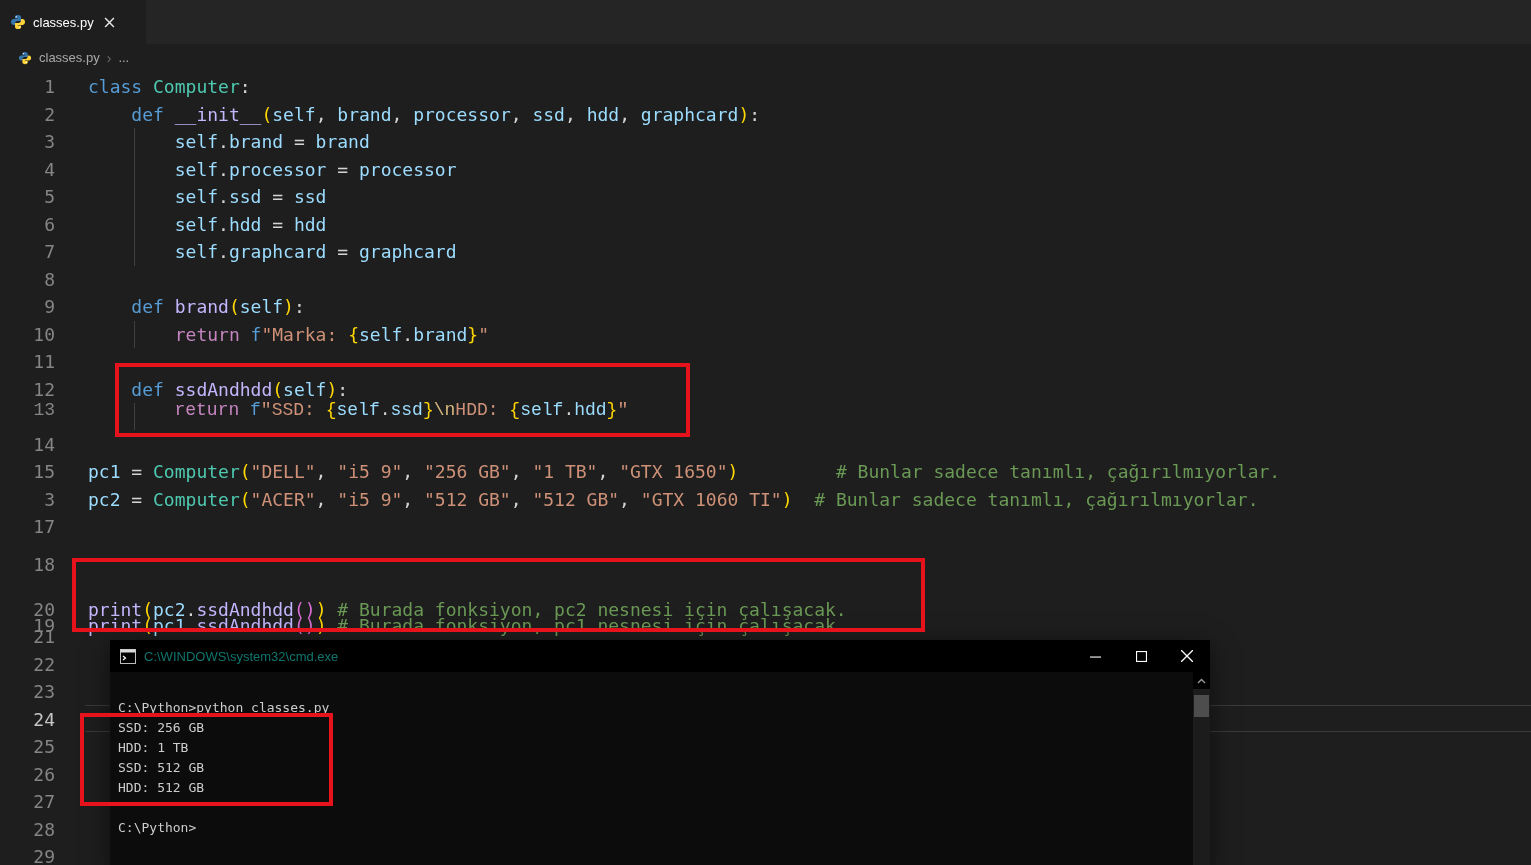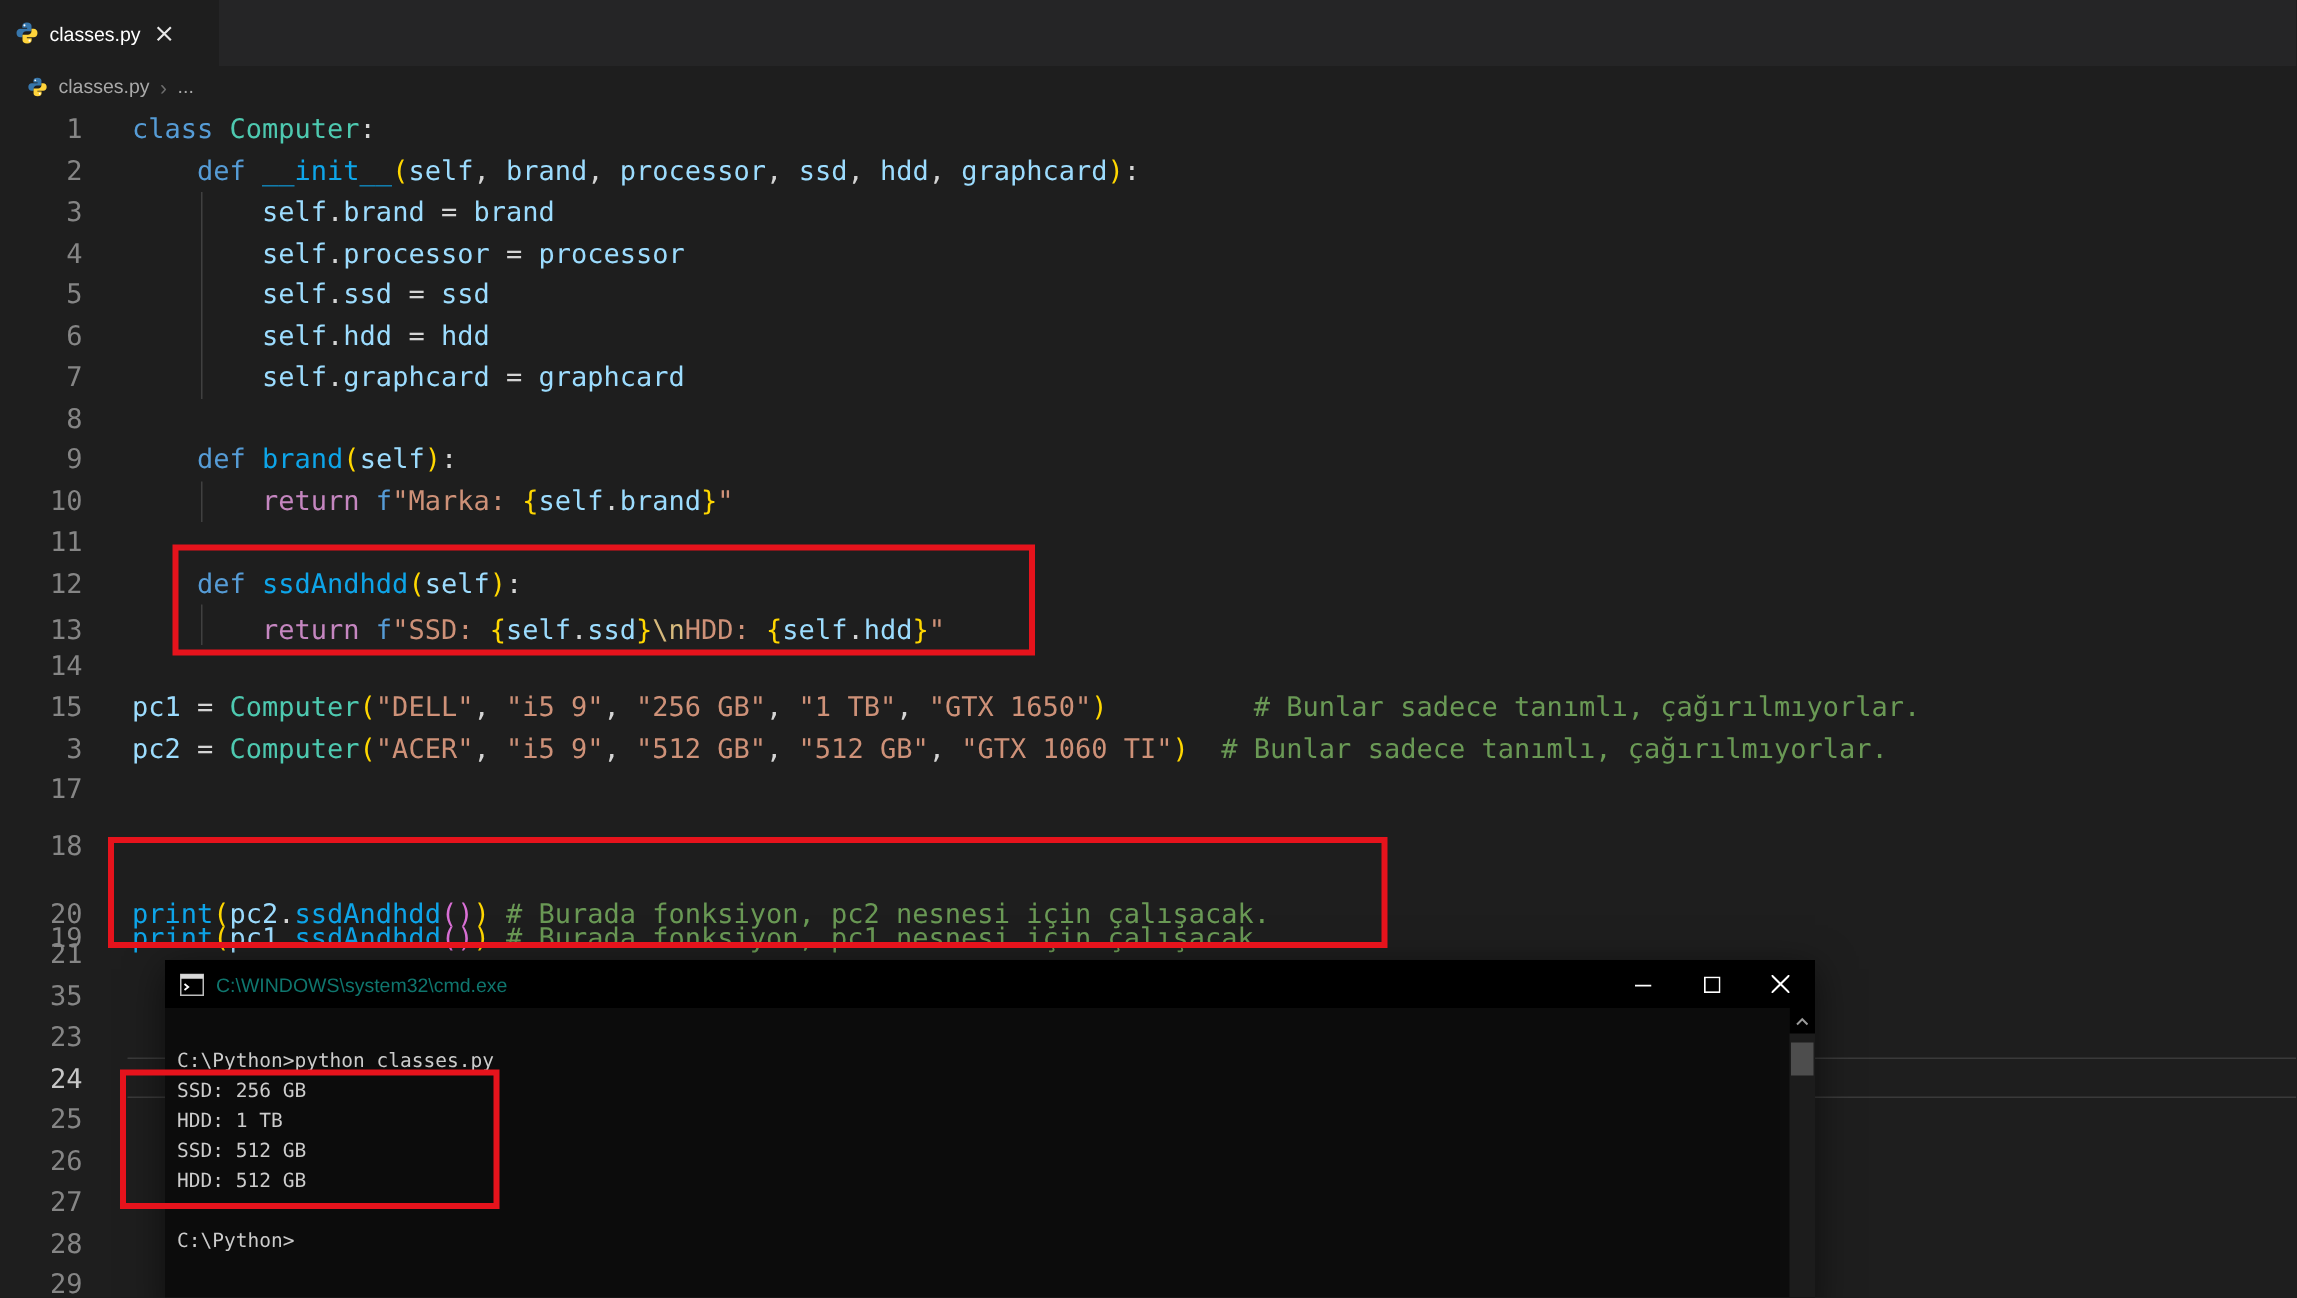--- a/index.html
+++ b/index.html
@@ -23,21 +23,21 @@
   }
   .crumb-file { color:#a9a9a9; font-size:13px; }
   .crumb-sep { color:#6e6e6e; font-size:14px; }
   .crumb-ellipsis { color:#a9a9a9; font-size:13px; }
   
   .editor { position:absolute; left:0; top:71px; width:100%; height:794px; }
   .code-row { position:absolute; left:0; width:100%; height:28px; font-family:"DejaVu Sans Mono", monospace; font-size:18px; line-height:27.5px; }
   .line-number { position:absolute; left:0; top:0; width:55px; text-align:right; color:#858585; }
   .line-number.active { color:#c6c6c6; }
   .code-text { position:absolute; left:88px; top:0; white-space:pre; }
-  .tk-kw{color:#569cd6} .tk-cls{color:#4ec9b0} .tk-fn{color:#0ea5e9}
+  .tk-kw{color:#569cd6} .tk-cls{color:#4ec9b0} .tk-fn{color:#c4b5fd}
   .tk-var{color:#9cdcfe} .tk-str{color:#ce9178} .tk-esc{color:#d7ba7d}
   .tk-cmt{color:#6a9955} .tk-pun{color:#d4d4d4} .tk-ctl{color:#c586c0}
   .tk-b1{color:#ffd700} .tk-b2{color:#da70d6} .tk-pln{color:#d4d4d4}
   .indent-guide { position:absolute; width:1px; background:#404040; }
   .current-line {
     position:absolute; left:85px; right:0; top:634px; height:27px;
     border-top:1px solid #3a3a3a; border-bottom:1px solid #3a3a3a; z-index:1;
   }
   
   .cmd-window {
@@ -148,21 +148,21 @@
           <span class="code-text"><span class="tk-pln">        </span><span class="tk-ctl">return</span><span class="tk-pln"> </span><span class="tk-kw">f</span><span class="tk-str">"Marka: </span><span class="tk-b1">{</span><span class="tk-var">self</span><span class="tk-pun">.</span><span class="tk-var">brand</span><span class="tk-b1">}</span><span class="tk-str">"</span></span>
         </div>
         <div class="code-row" style="top: 277px;">
           <span class="line-number">11</span>
           <span class="code-text"></span>
         </div>
         <div class="code-row" style="top: 304.5px;">
           <span class="line-number">12</span>
           <span class="code-text"><span class="tk-pln">    </span><span class="tk-kw">def</span><span class="tk-pln"> </span><span class="tk-fn">ssdAndhdd</span><span class="tk-b1">(</span><span class="tk-var">self</span><span class="tk-b1">)</span><span class="tk-pun">:</span></span>
         </div>
-        <div class="code-row" style="top: 336px;">
+        <div class="code-row" style="top: 326px; font-family: Liberation Mono, monospace;">
           <span class="line-number">13</span>
           <span class="code-text"><span class="tk-pln">        </span><span class="tk-ctl">return</span><span class="tk-pln"> </span><span class="tk-kw">f</span><span class="tk-str">"SSD: </span><span class="tk-b1">{</span><span class="tk-var">self</span><span class="tk-pun">.</span><span class="tk-var">ssd</span><span class="tk-b1">}</span><span class="tk-esc">\n</span><span class="tk-str">HDD: </span><span class="tk-b1">{</span><span class="tk-var">self</span><span class="tk-pun">.</span><span class="tk-var">hdd</span><span class="tk-b1">}</span><span class="tk-str">"</span></span>
         </div>
         <div class="code-row" style="top: 359.5px;">
           <span class="line-number">14</span>
           <span class="code-text"></span>
         </div>
         <div class="code-row" style="top: 387px;">
           <span class="line-number">15</span>
           <span class="code-text"><span class="tk-var">pc1</span><span class="tk-pun"> = </span><span class="tk-cls">Computer</span><span class="tk-b1">(</span><span class="tk-str">"DELL"</span><span class="tk-pun">, </span><span class="tk-str">"i5 9"</span><span class="tk-pun">, </span><span class="tk-str">"256 GB"</span><span class="tk-pun">, </span><span class="tk-str">"1 TB"</span><span class="tk-pun">, </span><span class="tk-str">"GTX 1650"</span><span class="tk-b1">)</span><span class="tk-pln">         </span><span class="tk-cmt"># Bunlar sadece tanımlı, çağırılmıyorlar.</span></span>
@@ -185,21 +185,21 @@
         </div>
         <div class="code-row" style="top: 524.5px;">
           <span class="line-number">20</span>
           <span class="code-text"><span class="tk-fn">print</span><span class="tk-b1">(</span><span class="tk-var">pc2</span><span class="tk-pun">.</span><span class="tk-fn">ssdAndhdd</span><span class="tk-b2">()</span><span class="tk-b1">)</span><span class="tk-pln"> </span><span class="tk-cmt"># Burada fonksiyon, pc2 nesnesi için çalışacak.</span></span>
         </div>
         <div class="code-row" style="top: 552px;">
           <span class="line-number">21</span>
           <span class="code-text"></span>
         </div>
         <div class="code-row" style="top: 579.5px;">
-          <span class="line-number">35</span>
+          <span class="line-number">22</span>
           <span class="code-text"></span>
         </div>
         <div class="code-row" style="top: 607px;">
           <span class="line-number">23</span>
           <span class="code-text"></span>
         </div>
         <div class="code-row" style="top: 634.5px;">
           <span class="line-number active">24</span>
           <span class="code-text"></span>
         </div>

